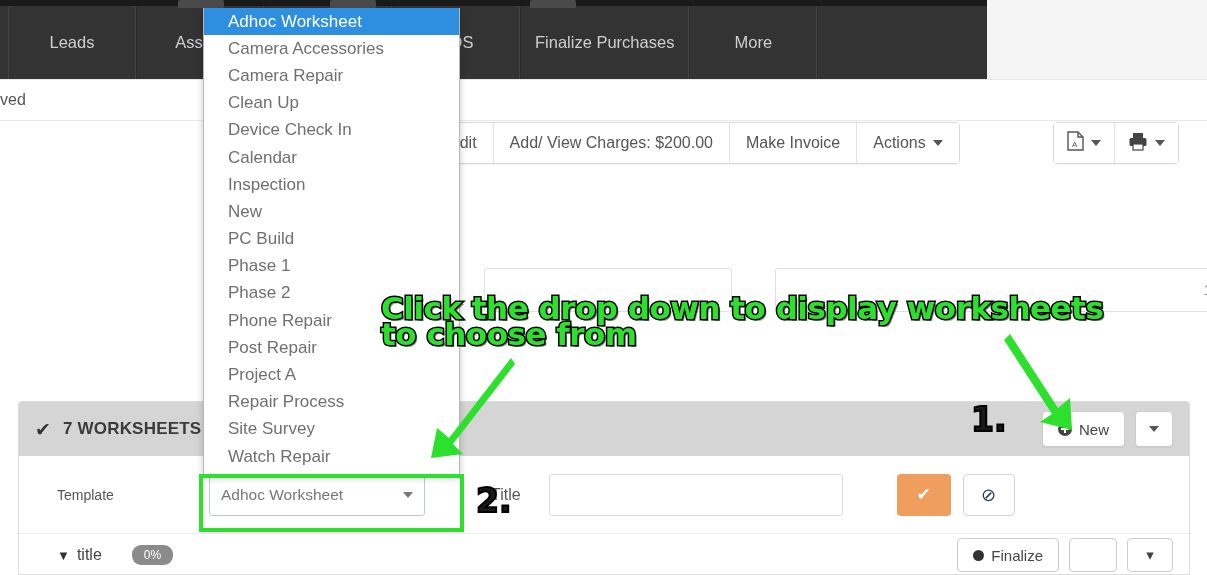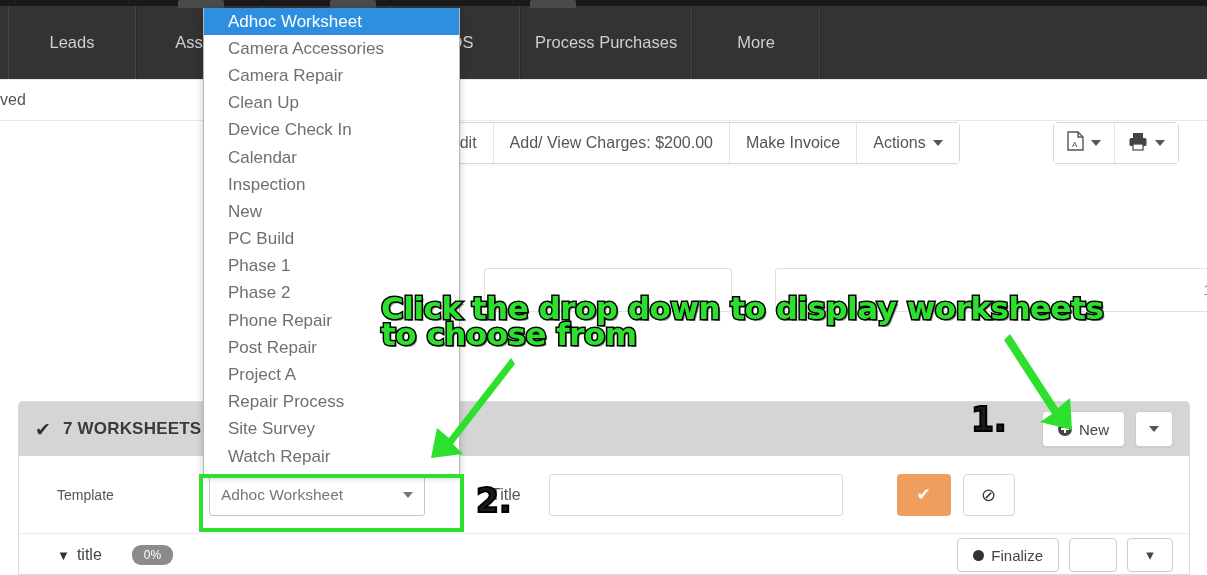--- a/index.html
+++ b/index.html
@@ -11,21 +11,21 @@
   }
   #screen {
     position: relative;
     width: 1207px; height: 575px;
     background: #f5f5f5;
     overflow: hidden;
   }
 
   
   #topnav {
-    position: absolute; left: 0; top: 0; width: 1207px; height: 79px;
+    position: absolute; left: 0; top: 0; width: 987px; height: 79px;
     background: #333333;
     border-top: 6px solid #1a1a1a;
     display: flex; align-items: stretch;
     padding-left: 8px;
   }
   .navitem {
     min-width: 128px;
     padding: 0 14px;
     display: flex; align-items: center; justify-content: center;
     text-align: center;
@@ -337,21 +337,21 @@
     <div class="navitem">
       <span class="lbl">Assets</span>
     </div>
     <div class="navitem">
       <span class="lbl">Calendar</span>
     </div>
     <div class="navitem">
       <span class="lbl">POS</span>
     </div>
     <div class="navitem wide">
-      <span class="lbl">Process Purchases</span>
+      <span class="lbl">Finalize Purchases</span>
     </div>
     <div class="navitem">
       <span class="lbl">More</span>
     </div>
     <div class="navitem tail"></div>
   </div>
 
   <div id="content">
 
     <div id="toolbar">

